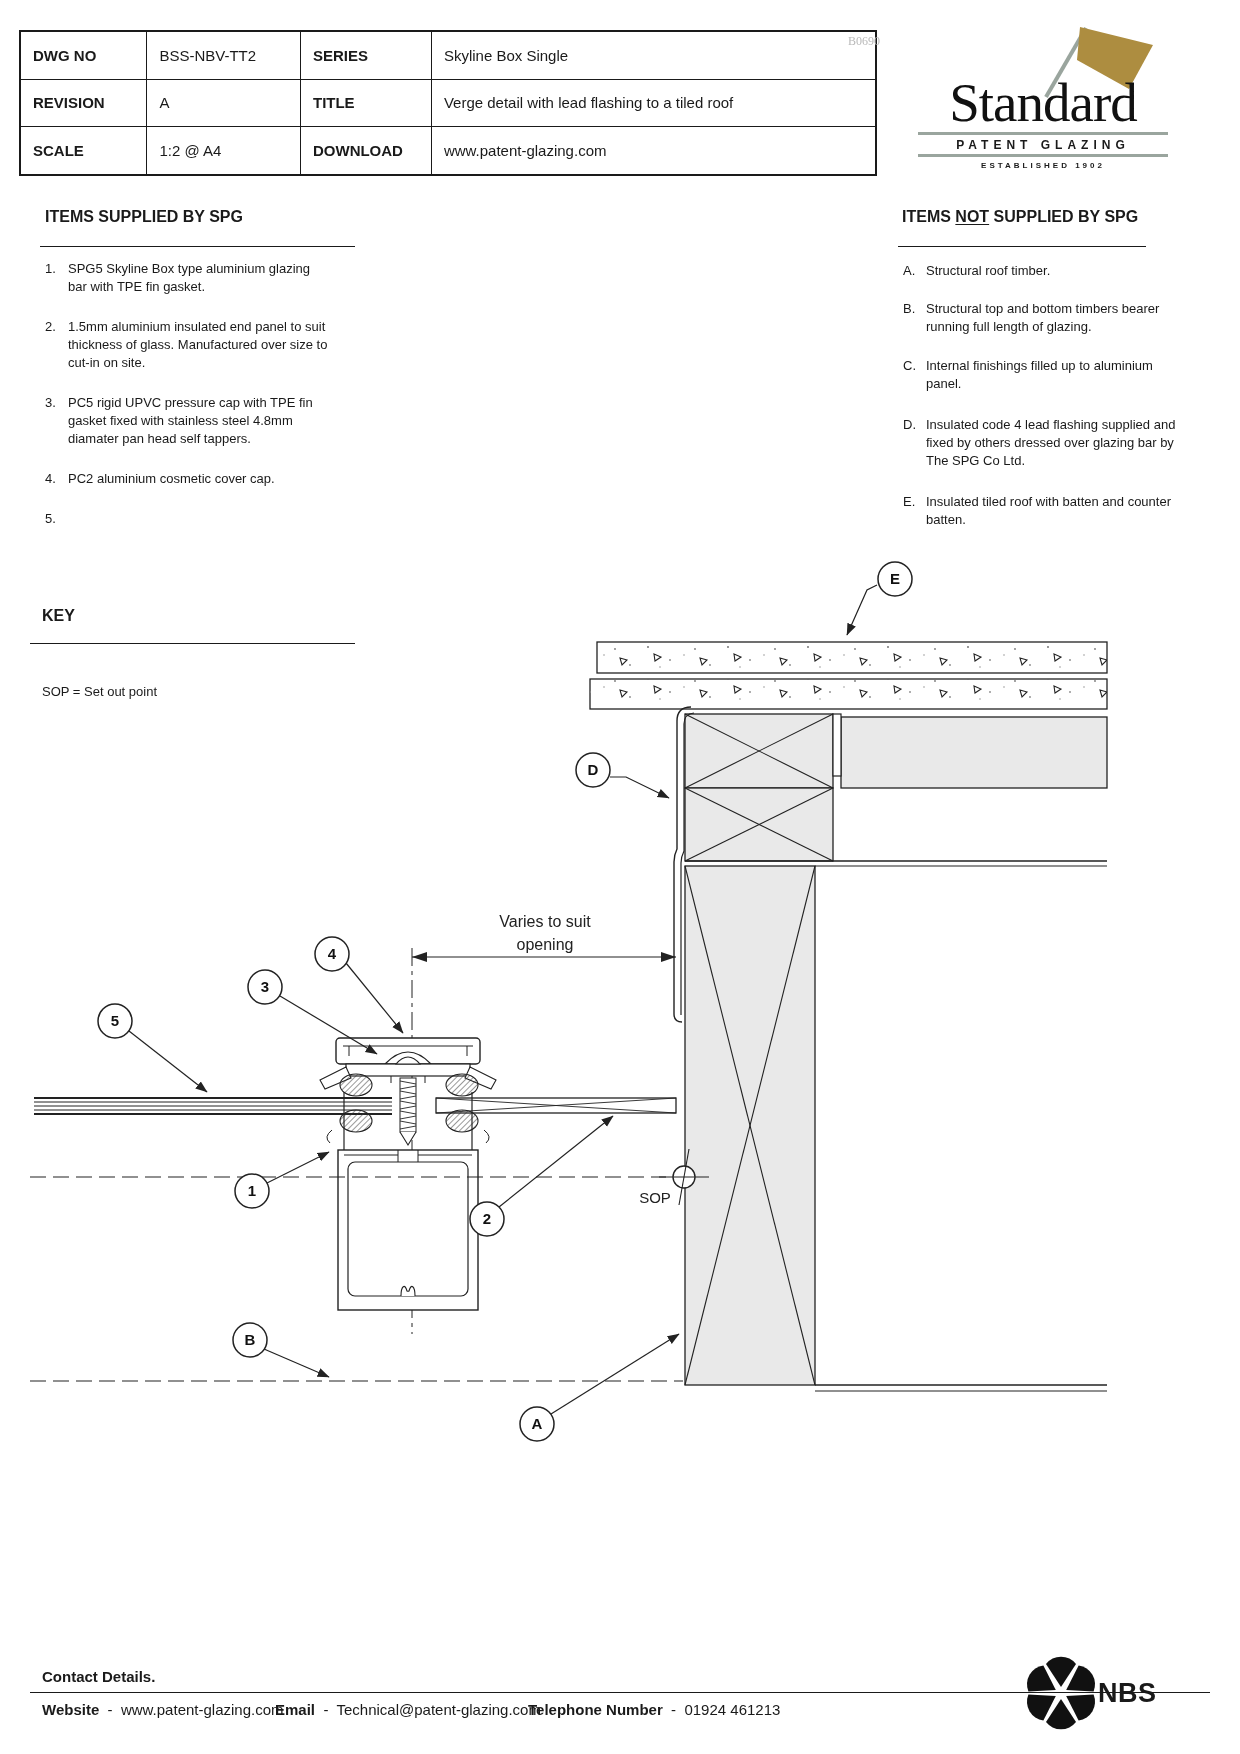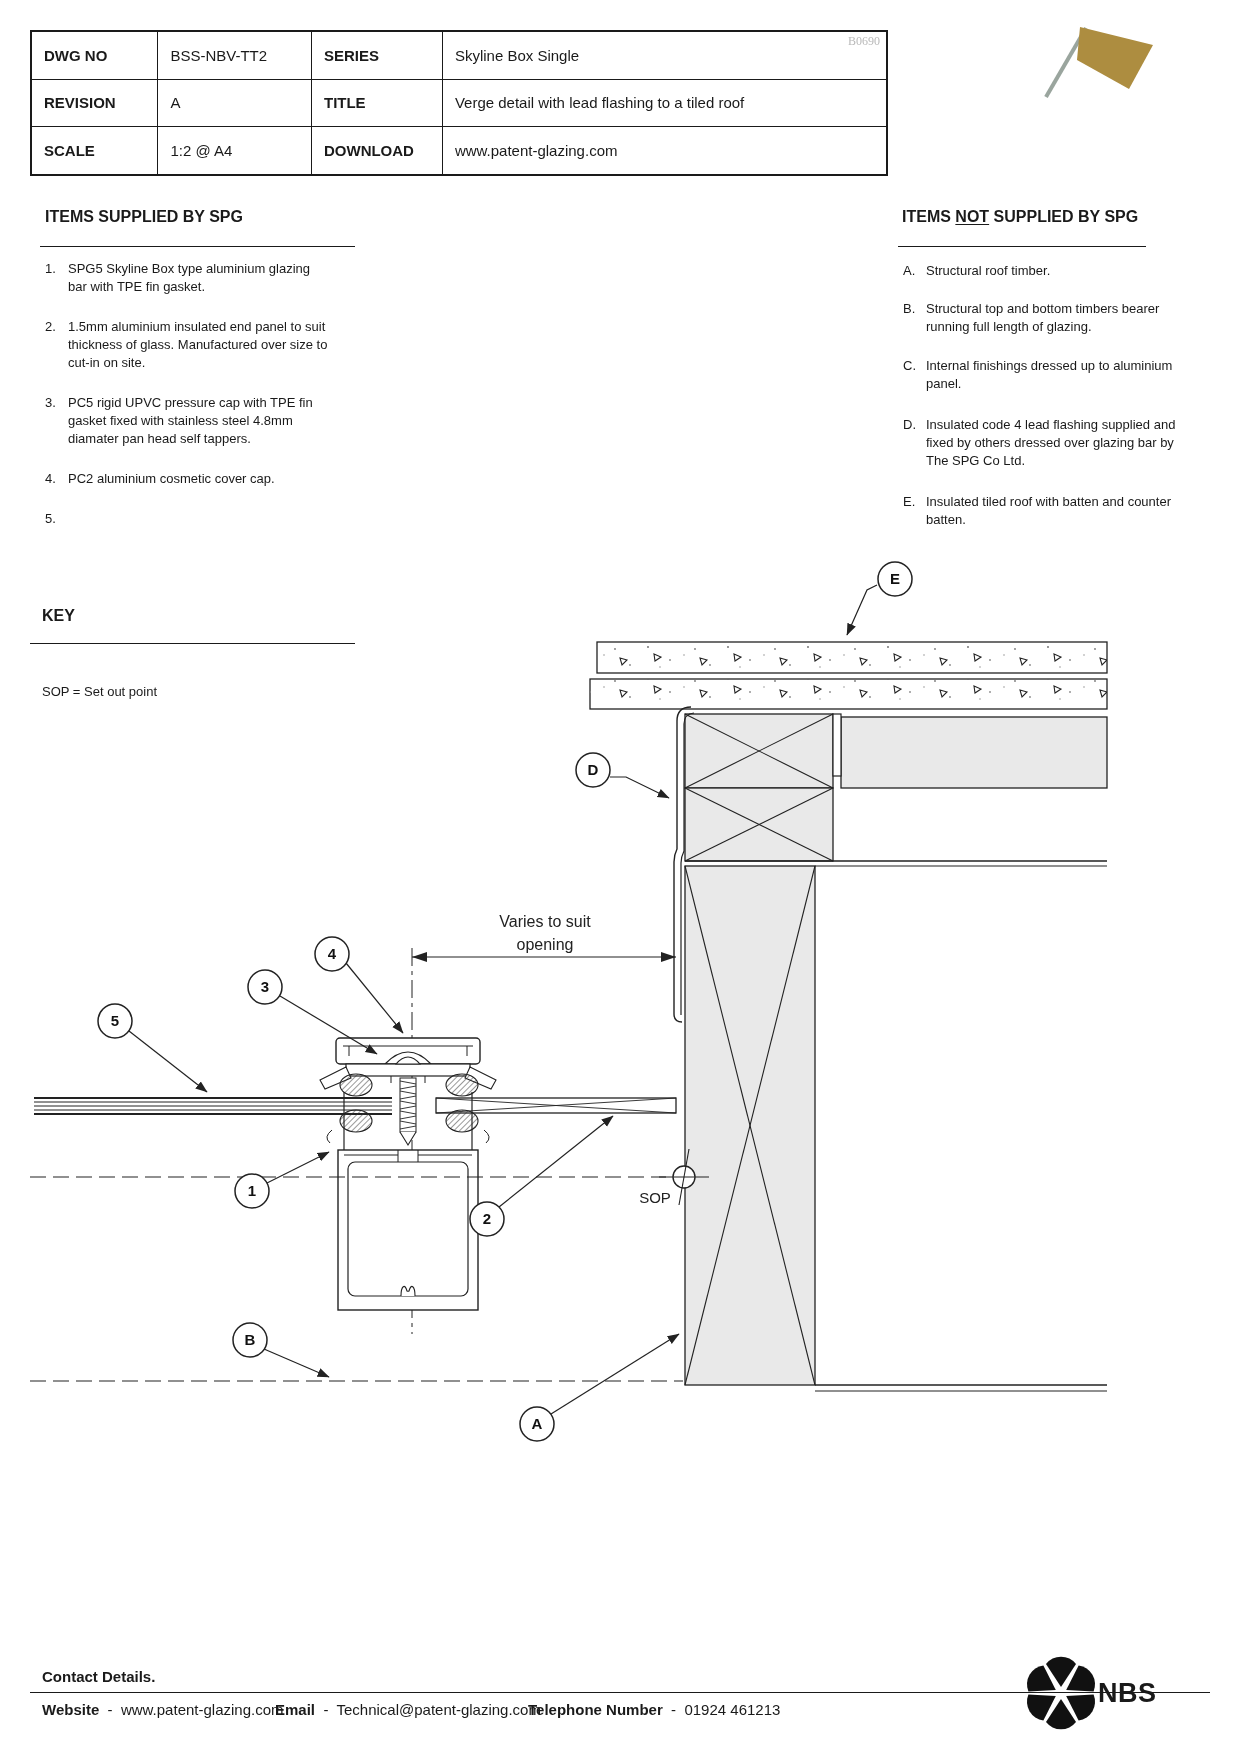--- a/index.html
+++ b/index.html
@@ -1,20 +1,20 @@
 <!DOCTYPE html>
 <html><head>
 <meta charset="utf-8">
 <style>
   html,body{margin:0;padding:0;background:#fff;}
   #page{position:relative;width:1240px;height:1754px;background:#fff;
         font-family:"Liberation Sans",sans-serif;color:#1a1a1a;overflow:hidden;}
   #page *{box-sizing:border-box;}
   
-  .hdr-table{position:absolute;left:30px;top:30px;width:858px;height:146px;
+  .hdr-table{position:absolute;left:19px;top:30px;width:858px;height:146px;
              border:2px solid #1a1a1a;border-collapse:collapse;z-index:2;background:transparent;}
   .hdr-table td{border:1px solid #1a1a1a;font-size:15px;padding:0 12px;vertical-align:middle;}
   .hdr-table td.lbl{font-weight:bold;}
   .c0{width:127px}.c1{width:154px}.c2{width:131px}.c3{width:446px}
   .watermark{position:absolute;left:760px;top:34px;width:120px;text-align:right;
              font-size:12px;color:#b9b9b9;z-index:3;font-family:Liberation Serif, serif;}
   
   .logo{position:absolute;left:918px;top:78px;width:250px;text-align:center;z-index:2;}
   .logo-name{font-family:"Liberation Serif",serif;font-size:55px;line-height:50px;
              color:#111;letter-spacing:-1px;}
@@ -255,20 +255,25 @@
     <tr>
       <td class="lbl">SCALE</td>
       <td>1:2 @ A4</td>
       <td class="lbl">DOWNLOAD</td>
       <td>www.patent-glazing.com</td>
     </tr>
   </tbody>
     </table>
   <div class="watermark">B0690</div>
 
+  <div class="logo">
+    <div class="logo-name">Standard</div>
+    <div class="logo-sub">PATENT GLAZING</div>
+    <div class="logo-est">ESTABLISHED 1902</div>
+  </div>
 
   <div class="sec-head" style="left:45px;top:208px;">ITEMS SUPPLIED BY SPG</div>
   <div class="rule" style="left:40px;top:246px;width:315px;"></div>
   <div class="list" style="left:45px;top:260px;width:315px;">
     <div class="item">
       <span class="num">1.</span>
       <span class="txt">SPG5 Skyline Box type aluminium glazing
 bar with TPE fin gasket.</span>
     </div>
     <div class="item">
@@ -299,21 +304,21 @@
       <span class="num">A.</span>
       <span class="txt">Structural roof timber.</span>
     </div>
     <div class="item" style="margin-bottom:21px;">
       <span class="num">B.</span>
       <span class="txt">Structural top and bottom timbers bearer
 running full length of glazing.</span>
     </div>
     <div class="item" style="margin-bottom:23px;">
       <span class="num">C.</span>
-      <span class="txt">Internal finishings dressed up to aluminium
+      <span class="txt">Internal finishings filled up to aluminium
 panel.</span>
     </div>
     <div class="item" style="margin-bottom:23px;">
       <span class="num">D.</span>
       <span class="txt">Insulated code 4 lead flashing supplied and
 fixed by others dressed over glazing bar by
 The SPG Co Ltd.</span>
     </div>
     <div class="item">
       <span class="num">E.</span>

